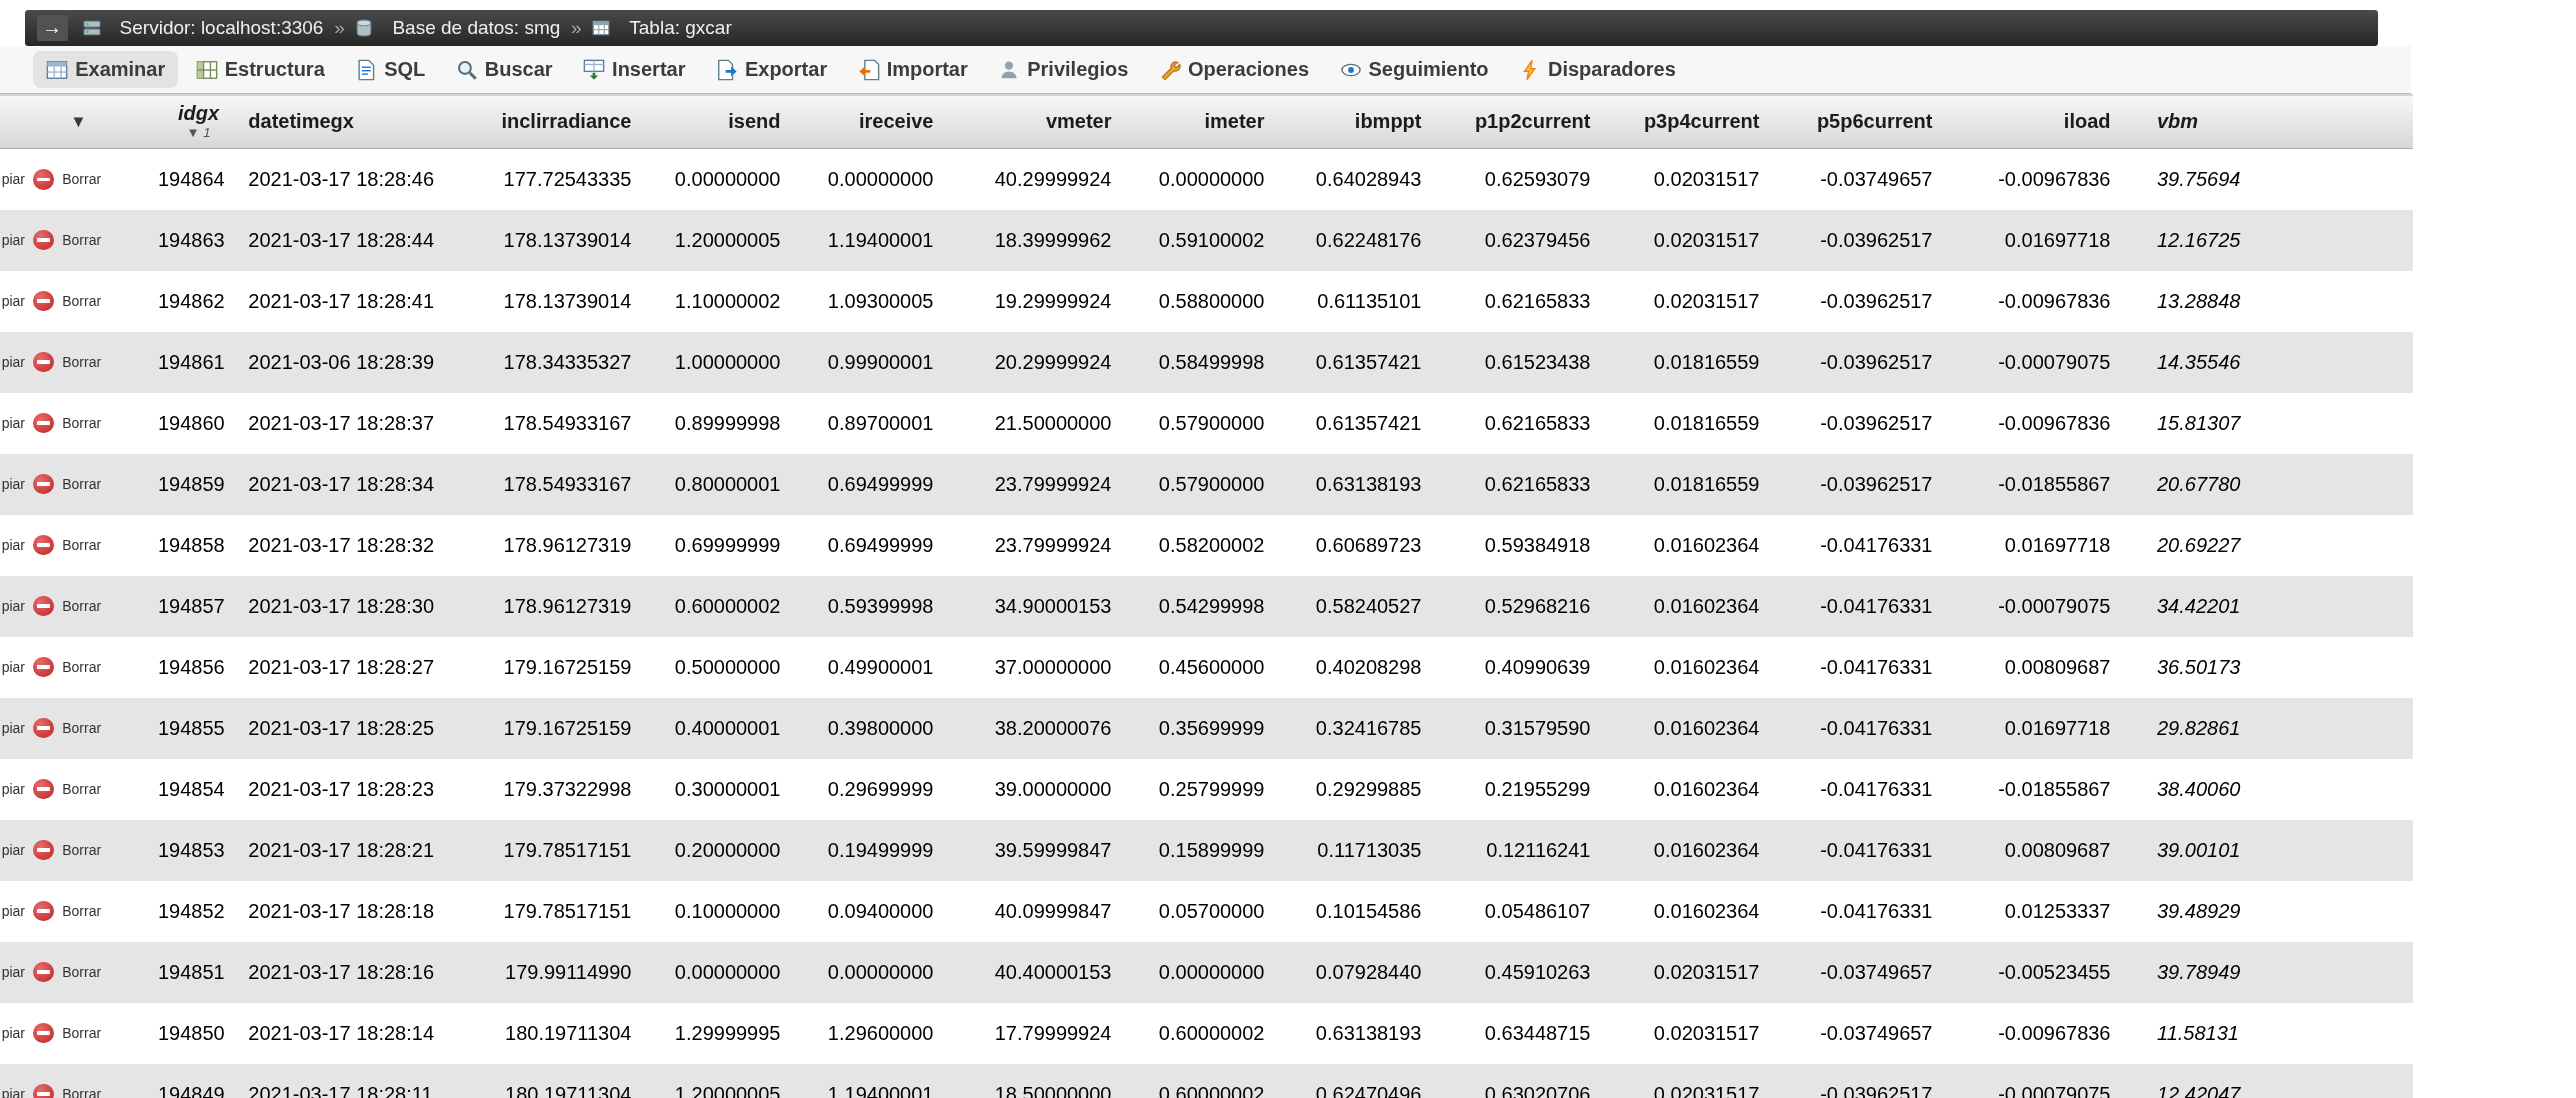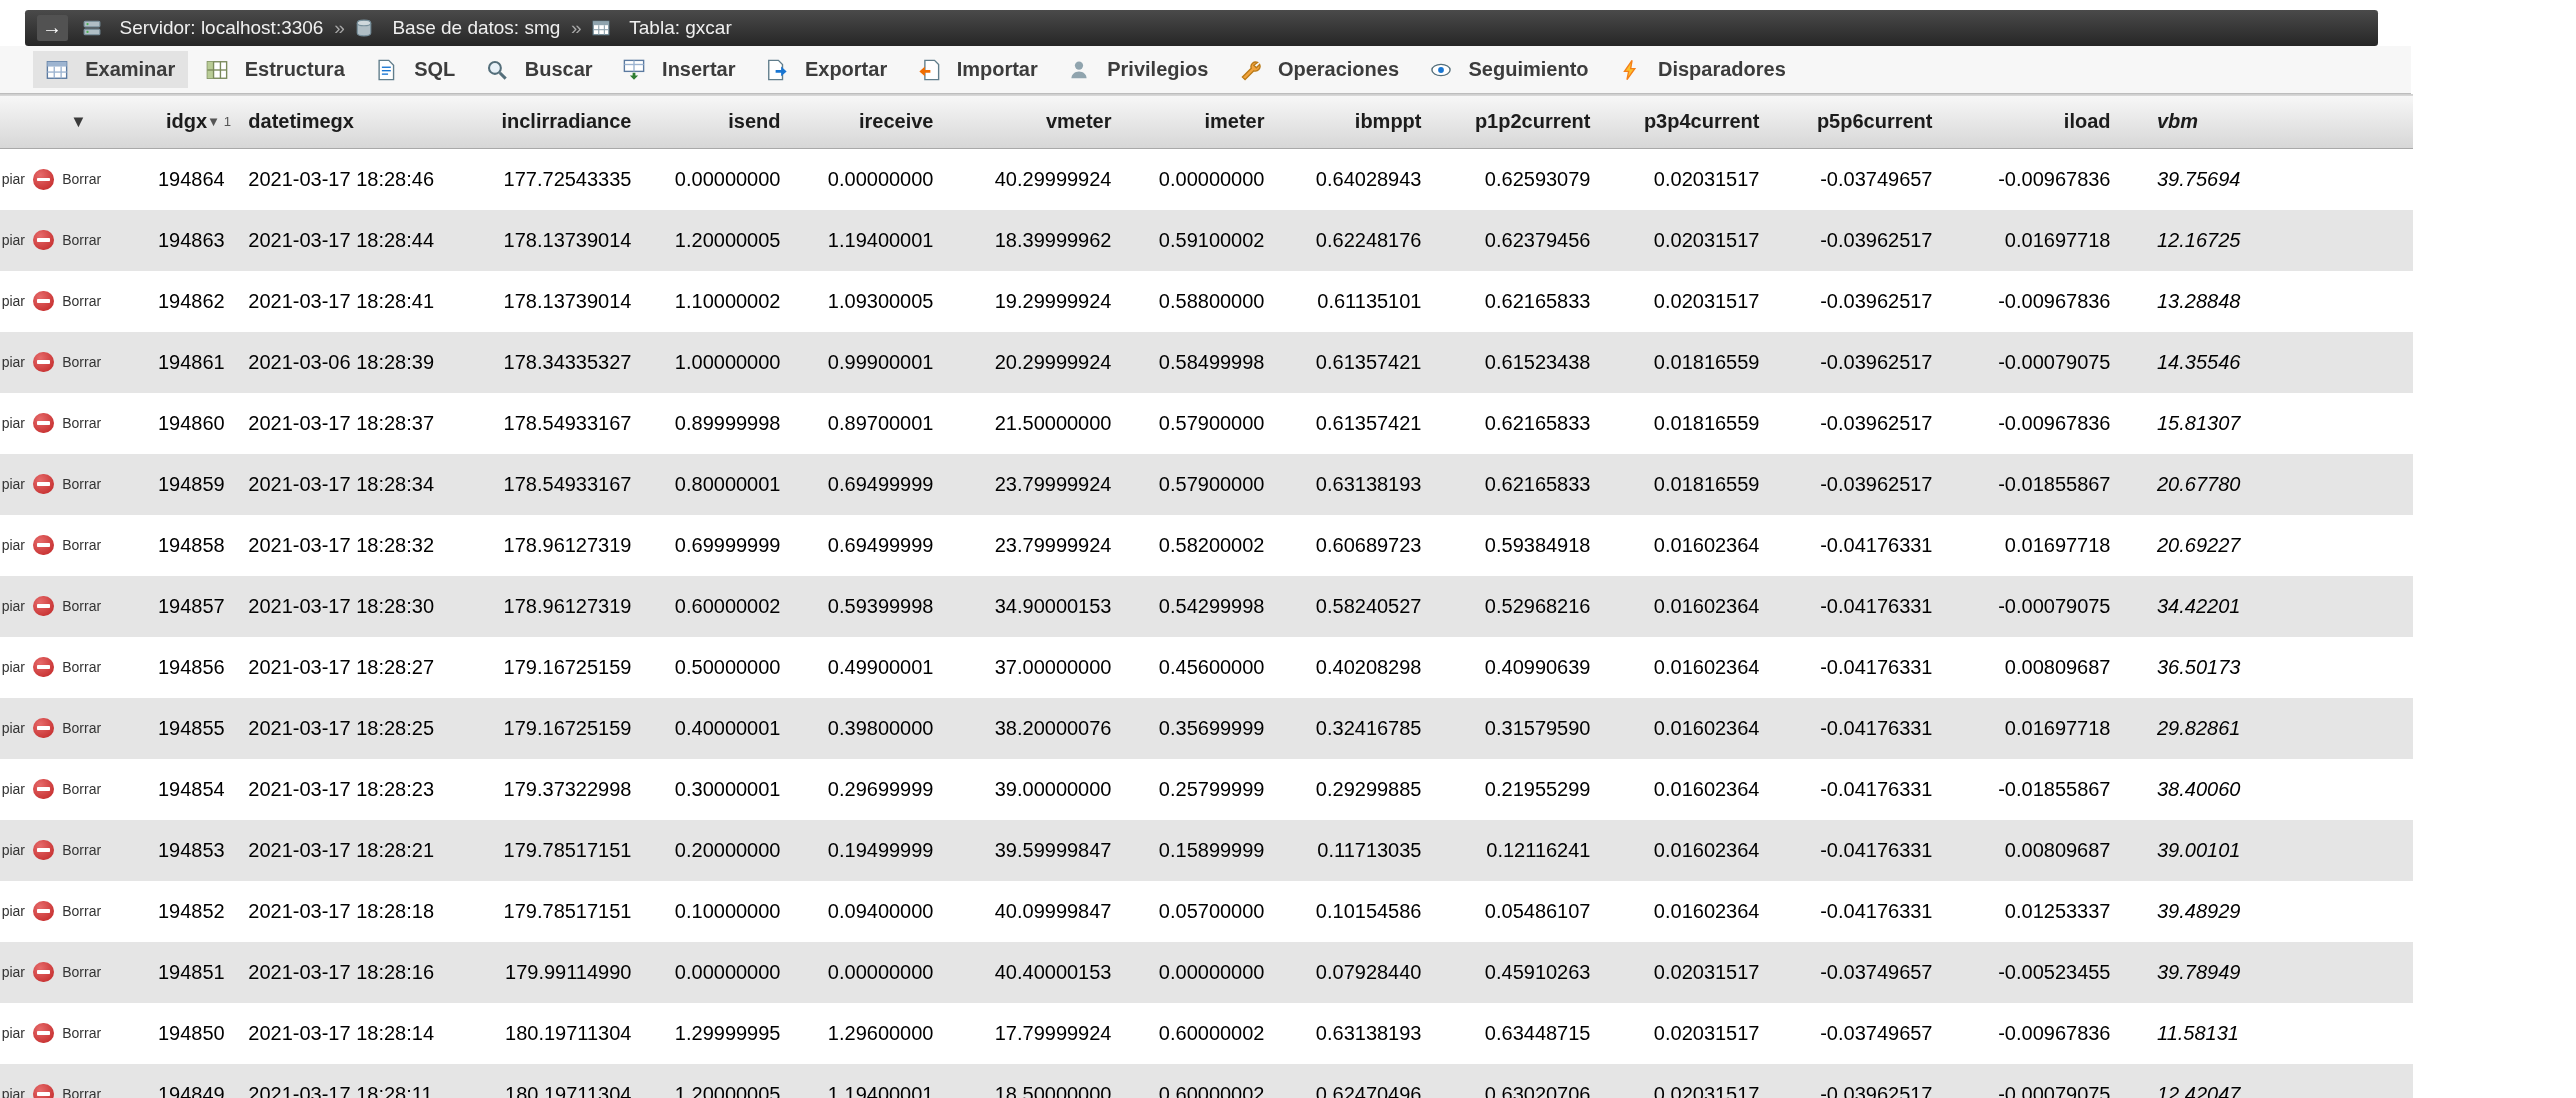--- a/index.html
+++ b/index.html
@@ -24,22 +24,22 @@
   .crumb-item { display: inline-flex; align-items: center; gap: 19px; cursor: pointer; }
   .crumb .sep { color: #a8a8a8; margin: 0 10.7px; }
 
   
   .tabbar {
     position: absolute; left: 0; top: 46px; width: 2411px; height: 48px;
     background: #f7f7f7; border-bottom: 0.8px solid #bdbdbd;
     display: flex; align-items: center; padding-left: 33px; gap: 4.1px;
   }
   .tab {
-    display: flex; align-items: center; gap: 17px; padding: 7.4px 13.2px;
-    border-radius: 0; font-size: 20px; font-weight: bold; color: #3c3c3c;
+    display: flex; align-items: center; gap: 7px; padding: 7.4px 13.2px;
+    border-radius: 8px; font-size: 20px; font-weight: bold; color: #3c3c3c;
     cursor: pointer; white-space: nowrap;
   }
   .tab.active { background: #e3e3e3; }
   .ticon { display: inline-flex; width: 22px; height: 22px; }
 
   
   .tablewrap { position: absolute; left: 0; top: 94px; width: 2411px; }
   table.grid { border-collapse: collapse; table-layout: fixed; width: 2411px; }
   thead tr {
     height: 54px;
@@ -58,21 +58,21 @@
   .act-txt { color: #333333; font-size: 14px; cursor: pointer; }
   .del-ico {
     width: 20.6px; height: 20.6px; border-radius: 50%;
     background: radial-gradient(circle at 35% 30%, #e66a6a, #bf2323);
     position: relative; flex: 0 0 auto; cursor: pointer;
   }
   .del-ico::after {
     content: ""; position: absolute; left: 4.1px; top: 8.7px;
     width: 12.4px; height: 3.3px; background: #ffffff; border-radius: 0.8px;
   }
-  .hstack { display: flex; flex-direction: row; align-items: center; justify-content: center; line-height: 1.15; }
+  .hstack { display: flex; flex-direction: column; align-items: center; justify-content: center; line-height: 1.15; font-style: italic; }
   .sortind { font-size: 13.2px; color: #555555; font-weight: normal; }
   .optarrow { text-align: center; font-size: 16.5px; color: #3a3a3a; cursor: pointer; }
 </style>
 </head>
 <body>
 
 <div class="page">
 
   <div class="crumb">
     <span class="nav-toggle">→</span>

